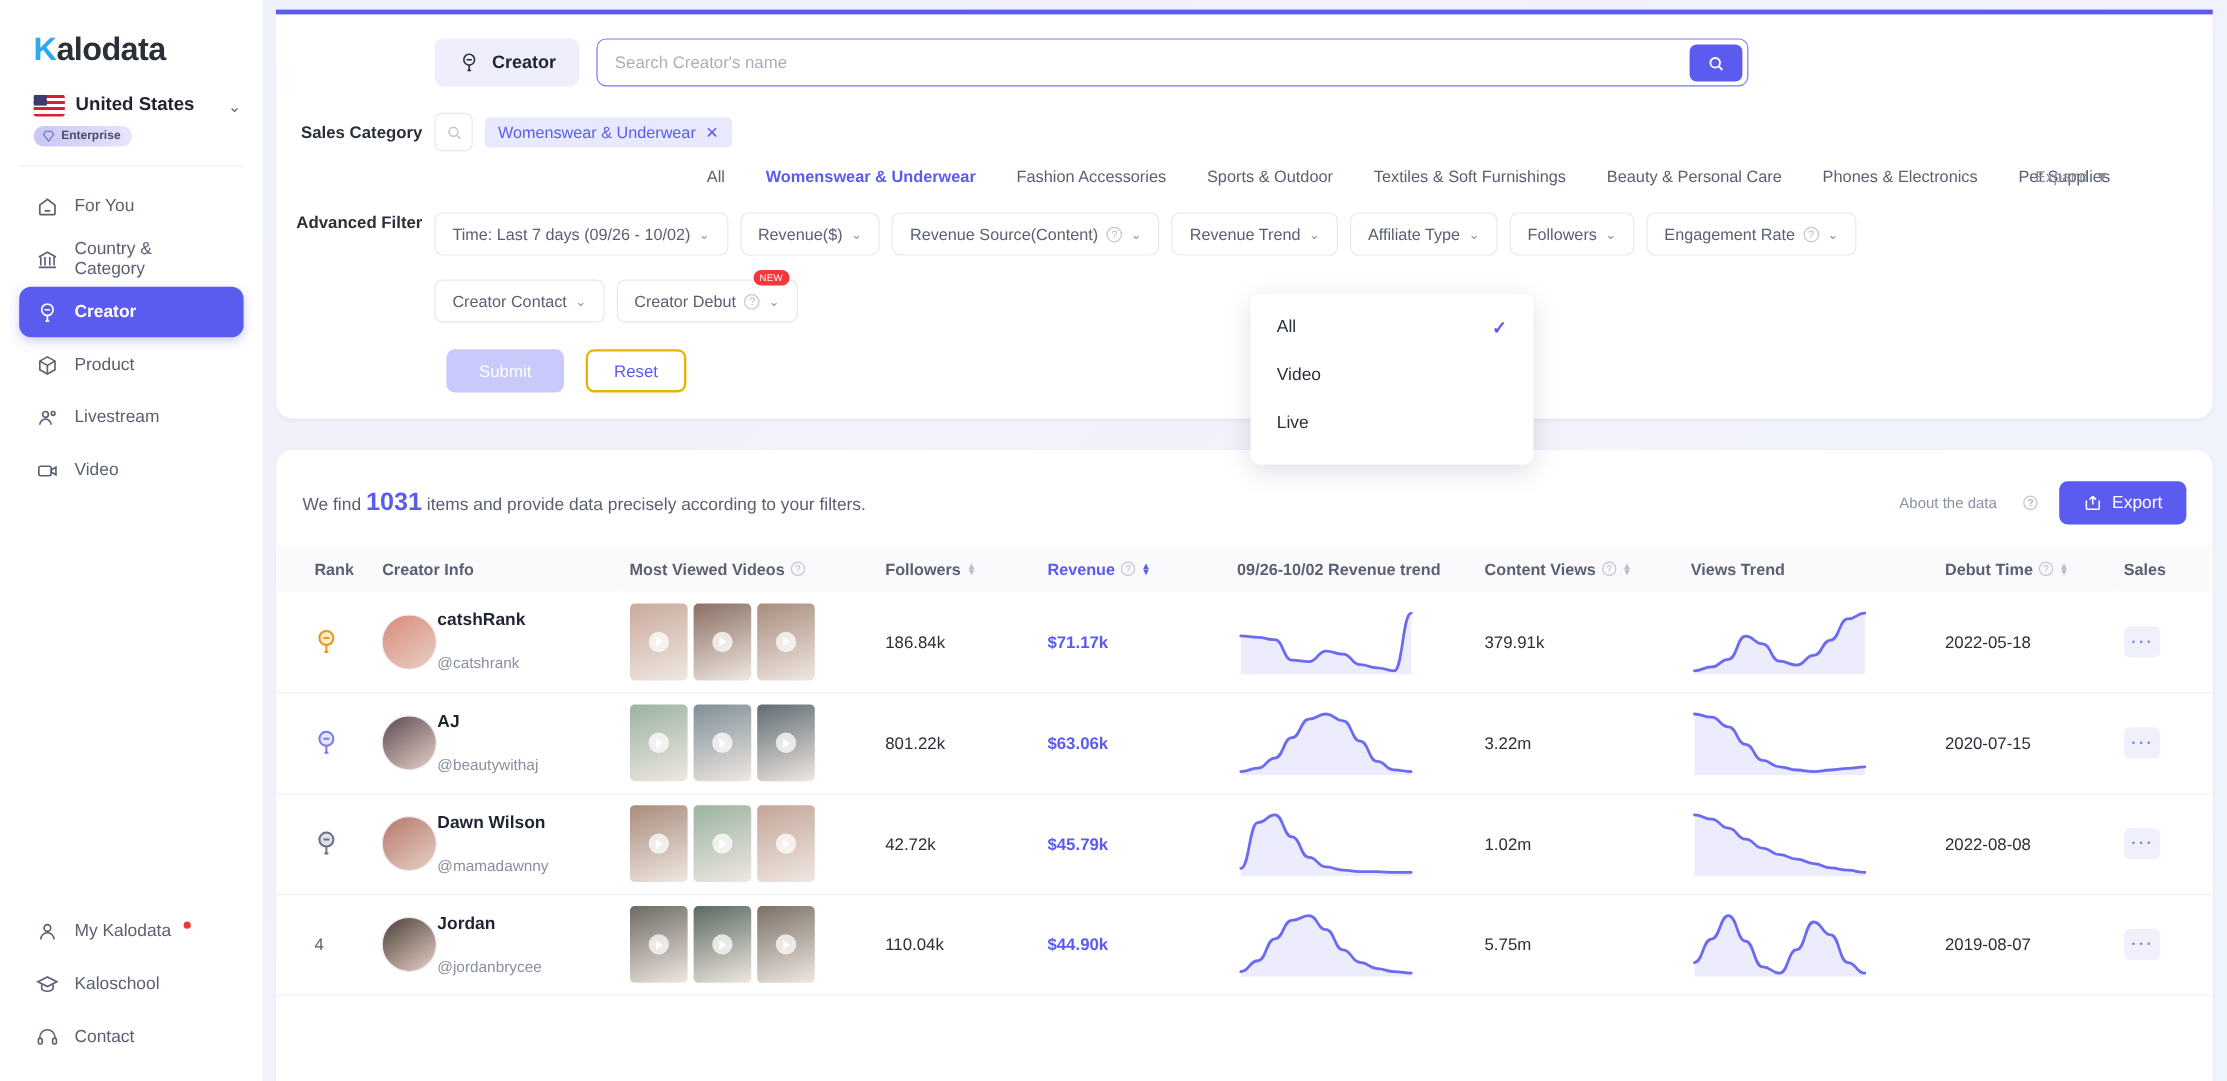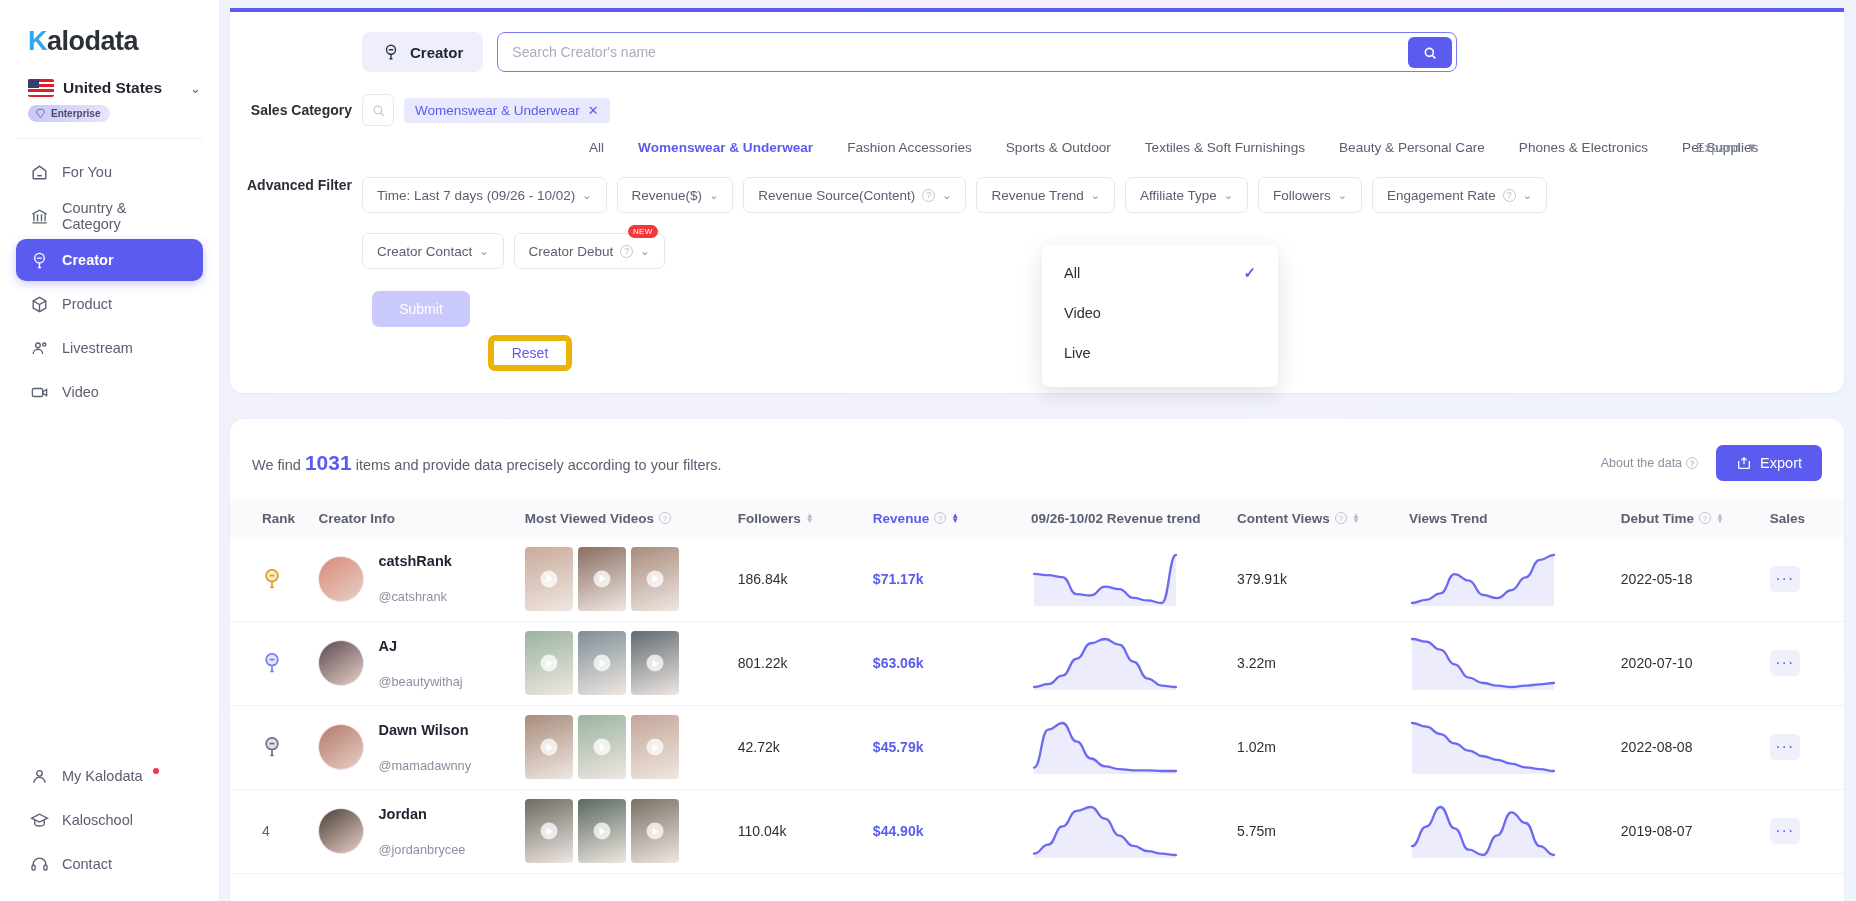--- a/index.html
+++ b/index.html
@@ -82,37 +82,37 @@
      gap:7px; padding: 0 14px; font-size:13.5px; color:#5a6072; background:#fff; cursor:pointer; position:relative;}
   .fbtn .q { width:13px; height:13px; border:1px solid #c2c6d2; border-radius:50%; font-size:9px;
      color:#b0b5c3; display:inline-flex; align-items:center; justify-content:center; }
   .fbtn .cv { font-size:11px; color:#8b90a0; }
   .new-badge { position:absolute; top:-9px; right:6px; background:#f5363a; color:#fff; font-size:8px;
      font-weight:400; padding:2px 5px; border-radius:8px; letter-spacing:.3px;}
   .frow2 { display:flex; gap:10px; margin-top:10px; width:100%; }
   .btn-row { display:flex; gap:18px; padding: 22px 0 0 142px; }
   .btn-submit { width:98px; height:36px; background:#c9c9fb; color:#fff; border:none; border-radius:7px;
      font-size:14px; font-family:"Liberation Sans",sans-serif; cursor:pointer;}
-  .btn-reset { width:84px; height:36px; background:#fff; color:#5b5bf0; border:6px solid #eab308;
-     border-radius:7px; font-size:14px; font-family:"Liberation Sans",sans-serif; cursor:pointer;margin-top:44px;}
+  .btn-reset { width:84px; height:36px; background:#fff; color:#5b5bf0; border:2px solid #eab308;
+     border-radius:7px; font-size:14px; font-family:"Liberation Sans",sans-serif; cursor:pointer;}
 
   
   .dropdown { position:absolute; left:822px; top:245px; width:236px; background:#fff; border-radius:8px;
      box-shadow: 0 6px 22px rgba(30,40,80,.14); padding: 8px 0 14px 0; z-index: 50; }
   .dd-item { height:40px; display:flex; align-items:center; padding: 0 22px; font-size:14.5px;
      color:#2b2f38; cursor:pointer; justify-content:space-between; }
   .dd-item .check { color:#5b5bf0; font-size:15px; font-weight:700; }
 
   
   .results-card { margin-top: 26px; border-radius:14px; box-shadow: 0 1px 3px rgba(30,40,80,.05);
      height: 600px; position:relative; overflow:hidden; }
   .res-head { display:flex; align-items:center; padding: 26px 22px 0 22px; }
   .res-text { font-size:14.5px; color:#5a6072; flex:1; }
   .res-text b { color:#5b5bf0; font-size:21px; font-weight:700;text-align:right; }
-  .about { font-size:12.5px; color:#8b90a0; display:flex; align-items:center; gap:4px; margin-right:18px; cursor:pointer;}
+  .about { font-size:12.5px; color:#8b90a0; display:flex; align-items:center; gap:22px; margin-right:18px; cursor:pointer;}
   .about .q { width:12px; height:12px; border:1px solid #c2c6d2; border-radius:50%; font-size:8px;
      display:inline-flex; align-items:center; justify-content:center; }
   .export { background:#5b5bf0; color:#fff; height:36px; border-radius:7px; display:flex; align-items:center;
      gap:8px; padding:0 20px; font-size:14.5px; cursor:pointer; }
   .export svg { width:16px; height:16px; }
 
   table { width:100%; border-collapse:collapse; margin-top:18px; table-layout:fixed; }
   thead th { background:#fafafc; height:38px; font-size:13.5px; color:#5a6072; font-weight:700;
      text-align:left; padding-left:6px; white-space:nowrap; }
   thead th:first-child { padding-left:32px; }
@@ -120,21 +120,21 @@
   .th-in .q { width:12px; height:12px; border:1px solid #c2c6d2; border-radius:50%; font-size:8px;
      color:#b0b5c3; display:inline-flex; align-items:center; justify-content:center; font-weight:400;}
   .sortico { display:inline-flex; flex-direction:column; line-height:5px; font-size:8px; color:#b8bcc9; }
   .th-rev { color:#5b5bf0; }
   .th-rev .sortico { color:#5b5bf0; }
   tbody td { height:84px; border-bottom:1px solid #f0f1f5; font-size:14px; color:#2b2f38;
      padding-left:6px; vertical-align:middle; }
   tbody td:first-child { padding-left:32px; }
   .rank-num { color:#5a6072; font-size:14px; }
   .medal { width:20px; height:24px; display:block; }
-  .cinfo { display:flex; align-items:center; gap:14px; }
+  .cinfo { display:flex; align-items:center; }
   .avatar { width:46px; height:46px; border-radius:50%; flex:0 0 46px; border:1.5px solid #f0e4ef; background-size:cover;}
   .cname { font-size:14.5px; font-weight:700; color:#1f2430; }
   .chandle { font-size:12.8px; color:#8b90a0; margin-top:20px; }
   .vids { display:flex; gap:5px; }
   .vthumb { width:48px; height:64px; border-radius:4px; position:relative; overflow:hidden; background:#ddd; cursor:pointer;}
   .play { position:absolute; left:50%; top:50%; transform:translate(-50%,-50%); width:17px; height:17px;
      border-radius:50%; background:rgba(255,255,255,.75); display:flex; align-items:center; justify-content:center; }
   .play::after { content:""; border-left:6px solid #fff; border-top:4px solid transparent;
      border-bottom:4px solid transparent; margin-left:2px; }
   .rev { color:#5b5bf0; font-weight:700; }
@@ -529,21 +529,21 @@
                   <path d="M3,51 C10.1,51 10.1,48.1764705882353 17.2,48.1764705882353 C24.299999999999997,48.1764705882353 24.299999999999997,39.705882352941174 31.4,39.705882352941174 C38.5,39.705882352941174 38.5,22.764705882352942 45.6,22.764705882352942 C52.7,22.764705882352942 52.7,7.235294117647058 59.8,7.235294117647058 C66.9,7.235294117647058 66.9,3 74,3 C81.1,3 81.1,8.647058823529413 88.2,8.647058823529413 C95.30000000000001,8.647058823529413 95.30000000000001,25.588235294117645 102.4,25.588235294117645 C109.5,25.588235294117645 109.5,42.529411764705884 116.6,42.529411764705884 C123.7,42.529411764705884 123.7,49.588235294117645 130.8,49.588235294117645 C137.9,49.588235294117645 137.9,51 145,51" fill="none" stroke="#6b6bf2" stroke-width="2.3" stroke-linecap="round"></path>
                 </svg>
               </td>
               <td>3.22m</td>
               <td>
                 <svg class="spark" viewBox="0 0 148 54">
                   <path d="M3,3 C10.1,3 10.1,5.666666666666671 17.2,5.666666666666671 C24.299999999999997,5.666666666666671 24.299999999999997,13.666666666666664 31.4,13.666666666666664 C38.5,13.666666666666664 38.5,28.333333333333336 45.6,28.333333333333336 C52.7,28.333333333333336 52.7,41.666666666666664 59.8,41.666666666666664 C66.9,41.666666666666664 66.9,47 74,47 C81.1,47 81.1,49.666666666666664 88.2,49.666666666666664 C95.30000000000001,49.666666666666664 95.30000000000001,51 102.4,51 C109.5,51 109.5,49.666666666666664 116.6,49.666666666666664 C123.7,49.666666666666664 123.7,48.333333333333336 130.8,48.333333333333336 C137.9,48.333333333333336 137.9,47 145,47 L145,54 L3,54 Z" fill="#6b6bf2" opacity="0.13"></path>
                   <path d="M3,3 C10.1,3 10.1,5.666666666666671 17.2,5.666666666666671 C24.299999999999997,5.666666666666671 24.299999999999997,13.666666666666664 31.4,13.666666666666664 C38.5,13.666666666666664 38.5,28.333333333333336 45.6,28.333333333333336 C52.7,28.333333333333336 52.7,41.666666666666664 59.8,41.666666666666664 C66.9,41.666666666666664 66.9,47 74,47 C81.1,47 81.1,49.666666666666664 88.2,49.666666666666664 C95.30000000000001,49.666666666666664 95.30000000000001,51 102.4,51 C109.5,51 109.5,49.666666666666664 116.6,49.666666666666664 C123.7,49.666666666666664 123.7,48.333333333333336 130.8,48.333333333333336 C137.9,48.333333333333336 137.9,47 145,47" fill="none" stroke="#6b6bf2" stroke-width="2.3" stroke-linecap="round"></path>
                 </svg>
               </td>
-              <td>2020-07-10</td>
+              <td>2020-07-15</td>
               <td>
                 <div class="act-btn">···</div>
               </td>
             </tr>
             <tr>
               <td>
                 <svg class="medal" viewBox="0 0 24 28" fill="none" stroke="#6d728a" stroke-width="2">
                   <circle cx="12" cy="10" r="7" fill="#8a8fa3" opacity=".25"></circle>
                   <circle cx="12" cy="10" r="7"></circle>
                   <path d="M9 10h6M12 17v7M10 24h4"></path>

